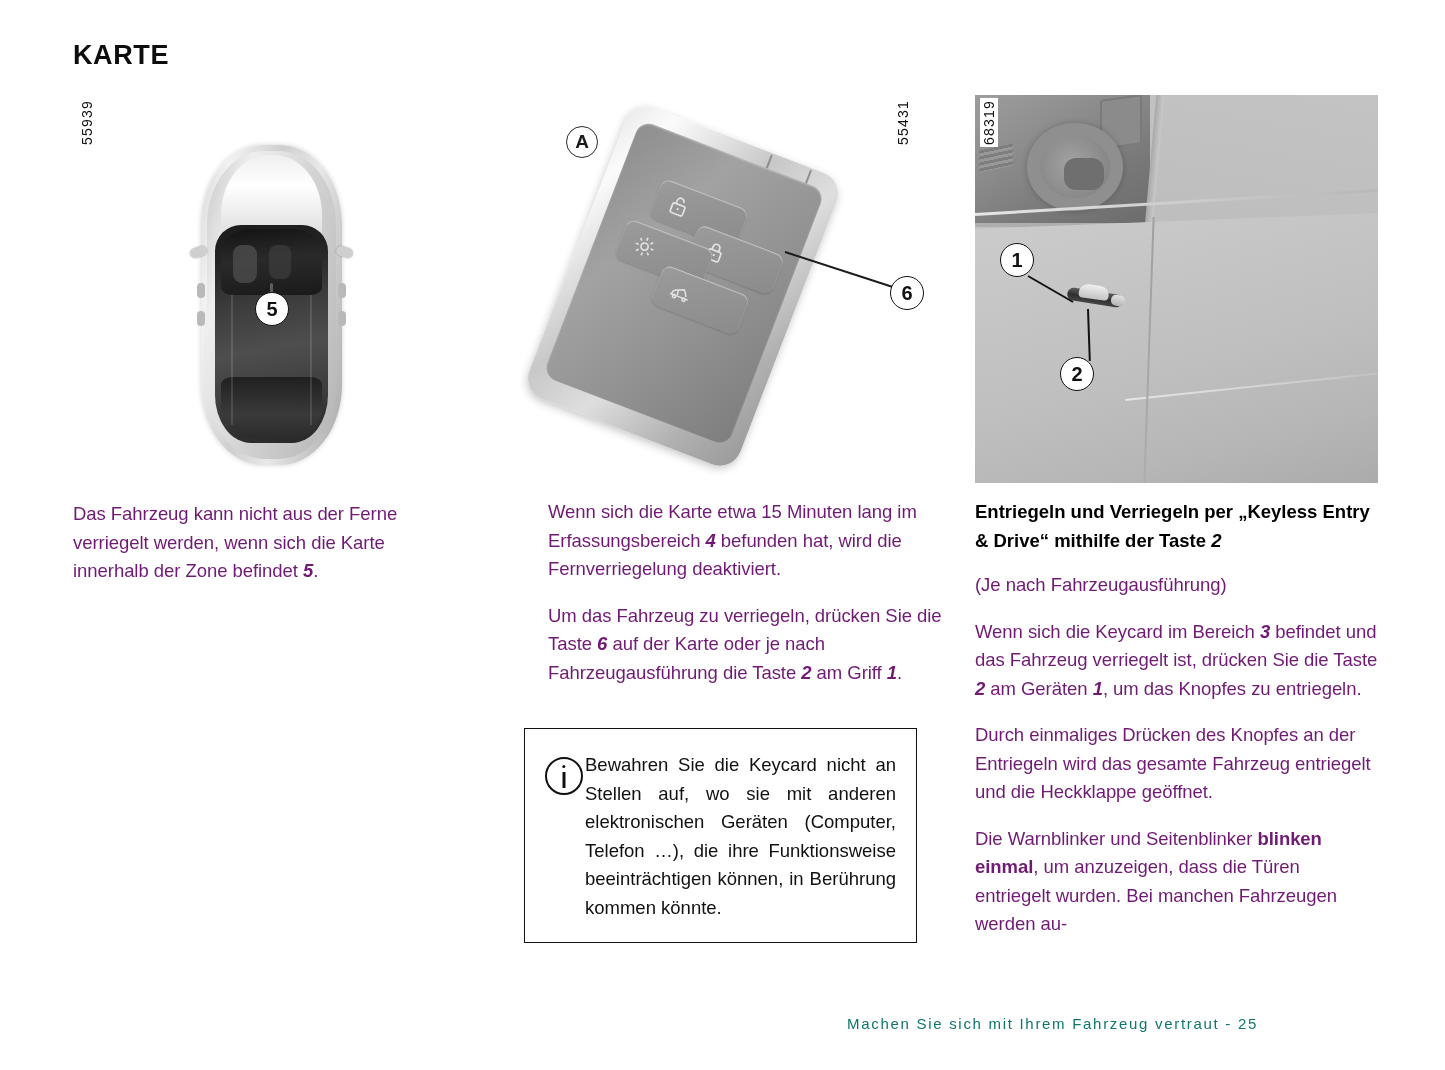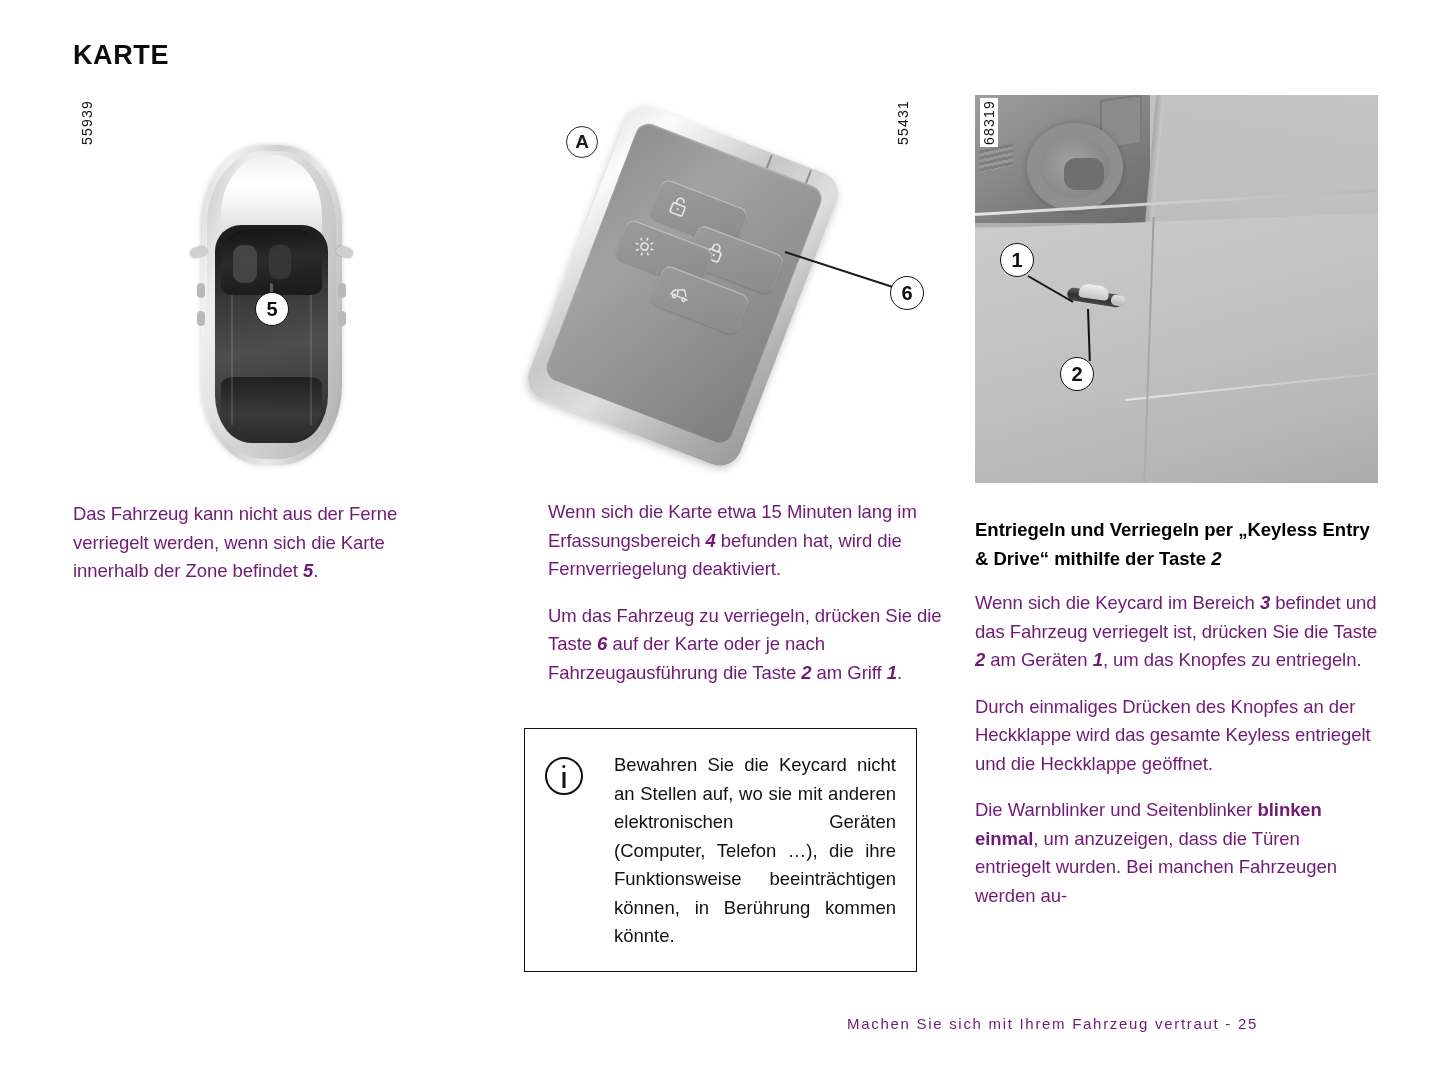--- a/index.html
+++ b/index.html
@@ -302,21 +302,21 @@
   .leader2 {
     position: absolute; left: 113px; top: 213px;
     width: 52px; height: 2px; background: #111;
     transform: rotate(88deg); transform-origin: left center; z-index: 7;
   }
 
   
   .body-block { position: absolute; left: 0; width: 100%; }
   .c1-text { top: 410px; }
   .c2-text { top: 408px; margin-left: 24px; }
-  .c3-text { top: 408px; margin-top: 18px; }
+  .c3-text { top: 408px; }
   p.para {
     font-size: 18.5px;
     line-height: 28.5px;
     margin-bottom: 18px;
     color: #701a75;
     letter-spacing: -0.05px;
   }
   .sub-head {
     font-size: 18.5px;
     line-height: 28.5px;
@@ -329,21 +329,21 @@
   b { font-weight: 700; }
 
   
   .info-box {
     position: absolute;
     left: 0; top: 638px;
     width: 393px;
     border: 1.6px solid #111;
     padding: 22px 20px 20px 20px;
     display: flex;
-    gap: 31px;
+    gap: 2px;
   }
   .info-icon {
     flex: 0 0 auto;
     width: 38px; height: 38px;
     border: 2.4px solid #111;
     border-radius: 50%;
     position: relative;
     margin-top: 6px;
   }
   .info-icon::before {
@@ -363,21 +363,21 @@
     text-align: justify; text-align-last: left;
     color: #111;
   }
 
   
   .footer {
     position: absolute;
     right: 67px; bottom: 38px;
     font-size: 15px;
     letter-spacing: 1.7px;
-    color: #701a75;
+    color: #0f766e;
   }
 </style>
 </head>
 <body>
 
 <div class="page">
 
   <h1 class="page-title">KARTE</h1>
 
   <div class="chapter-tab">
@@ -529,21 +529,22 @@
         </div>
         <div class="callout callout2">
           <span>2</span>
         </div>
       </div>
       <span class="fig-num">68319</span>
     </div>
 
     <div class="body-block c3-text">
       <p class="sub-head"><span>Entriegeln und Verriegeln per „Keyless Entry &amp; Drive“ mithilfe der Taste </span><em>2</em></p>
+      <p class="para">(Je nach Fahrzeugausführung)</p>
       <p class="para"><span>Wenn sich die Keycard im Bereich </span><em>3</em><span> befindet und das Fahrzeug verriegelt ist, drücken Sie die Taste </span><em>2</em><span> am Geräten </span><em>1</em><span>, um das Knopfes zu entriegeln.</span></p>
-      <p class="para">Durch einmaliges Drücken des Knopfes an der Heckklappe wird das gesamte Keyless entriegelt und die Heckklappe geöffnet.</p>
+      <p class="para">Durch einmaliges Drücken des Knopfes an der Entriegeln wird das gesamte Fahrzeug entriegelt und die Heckklappe geöffnet.</p>
       <p class="para"><span>Die Warnblinker und Seitenblinker </span><b>blinken einmal</b><span>, um anzuzeigen, dass die Türen entriegelt wurden. Bei manchen Fahrzeugen werden au-</span></p>
     </div>
   </div>
 
   <div class="footer">Machen Sie sich mit Ihrem Fahrzeug vertraut - 25</div>
 
 </div>
 
 </body></html>

